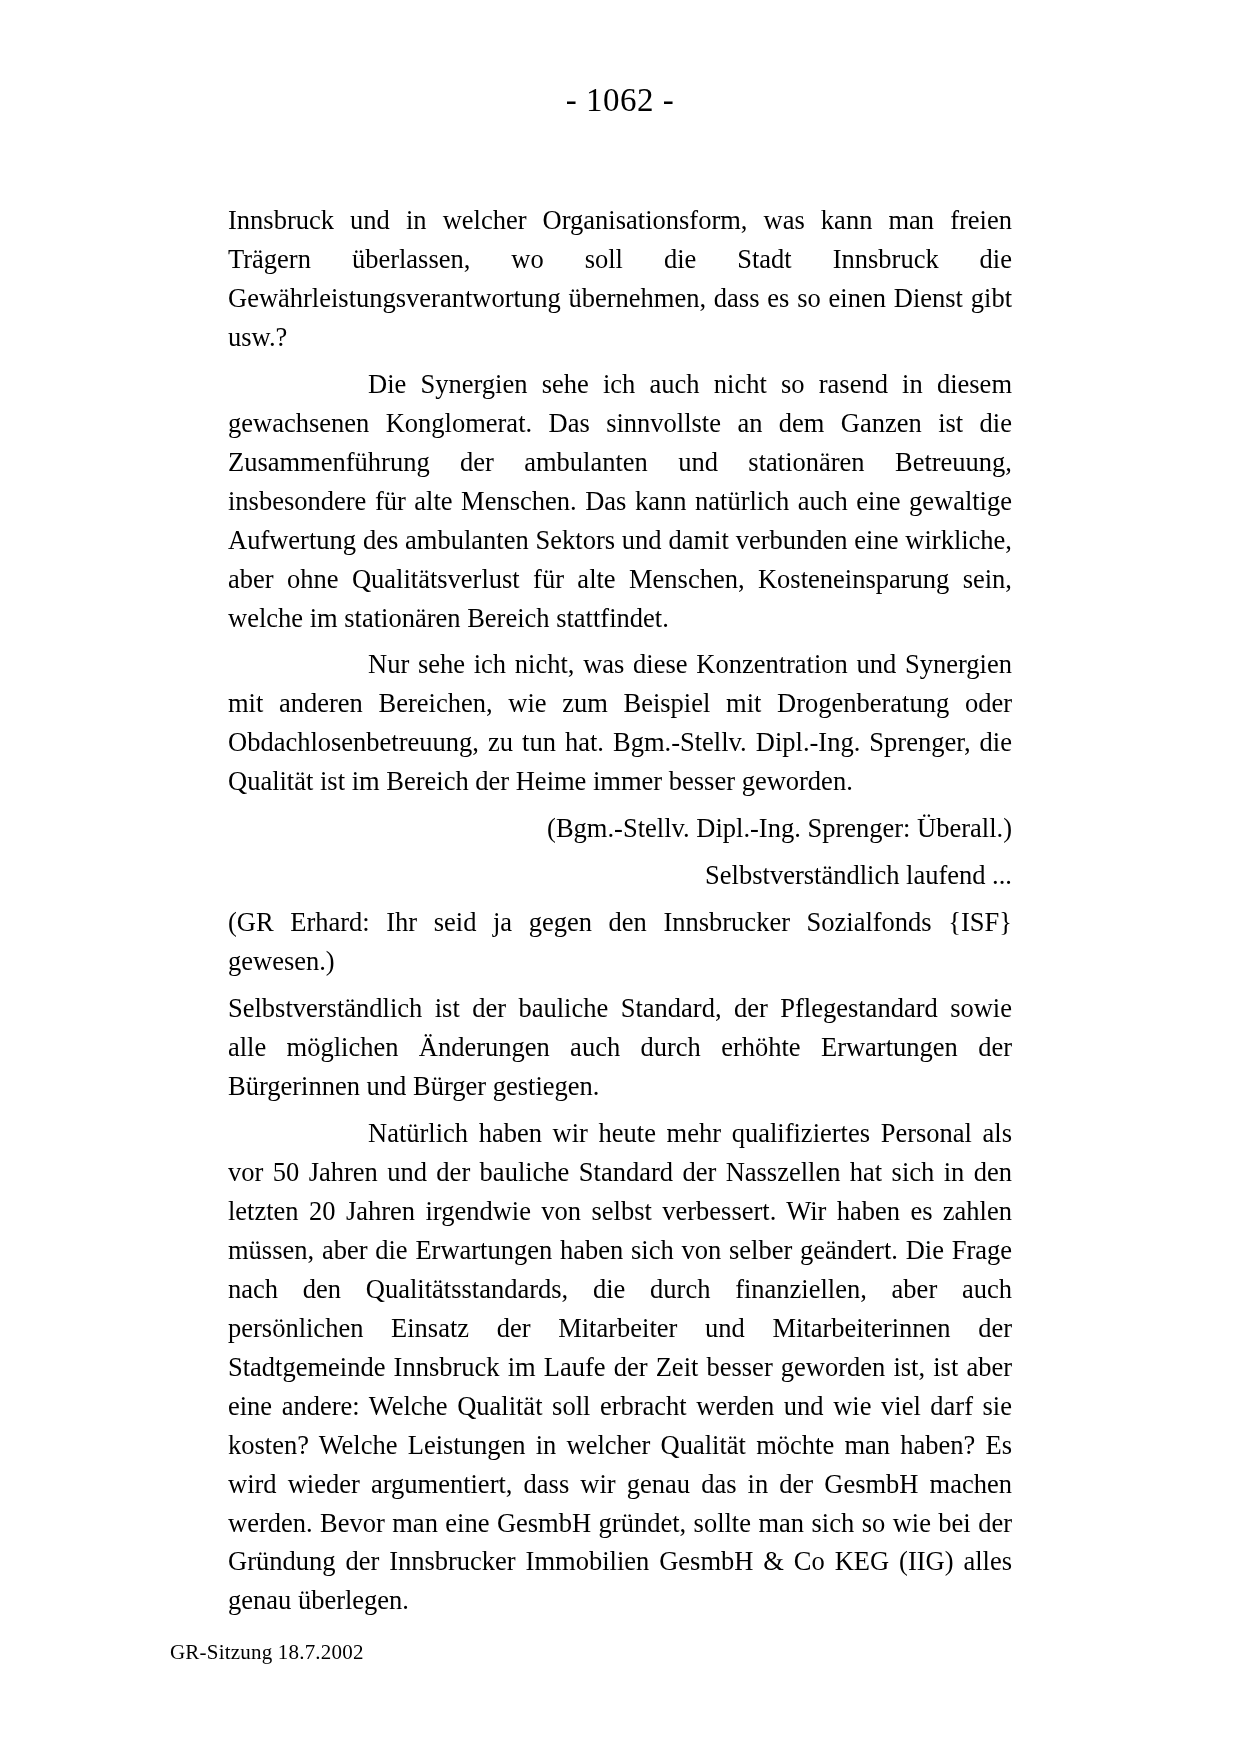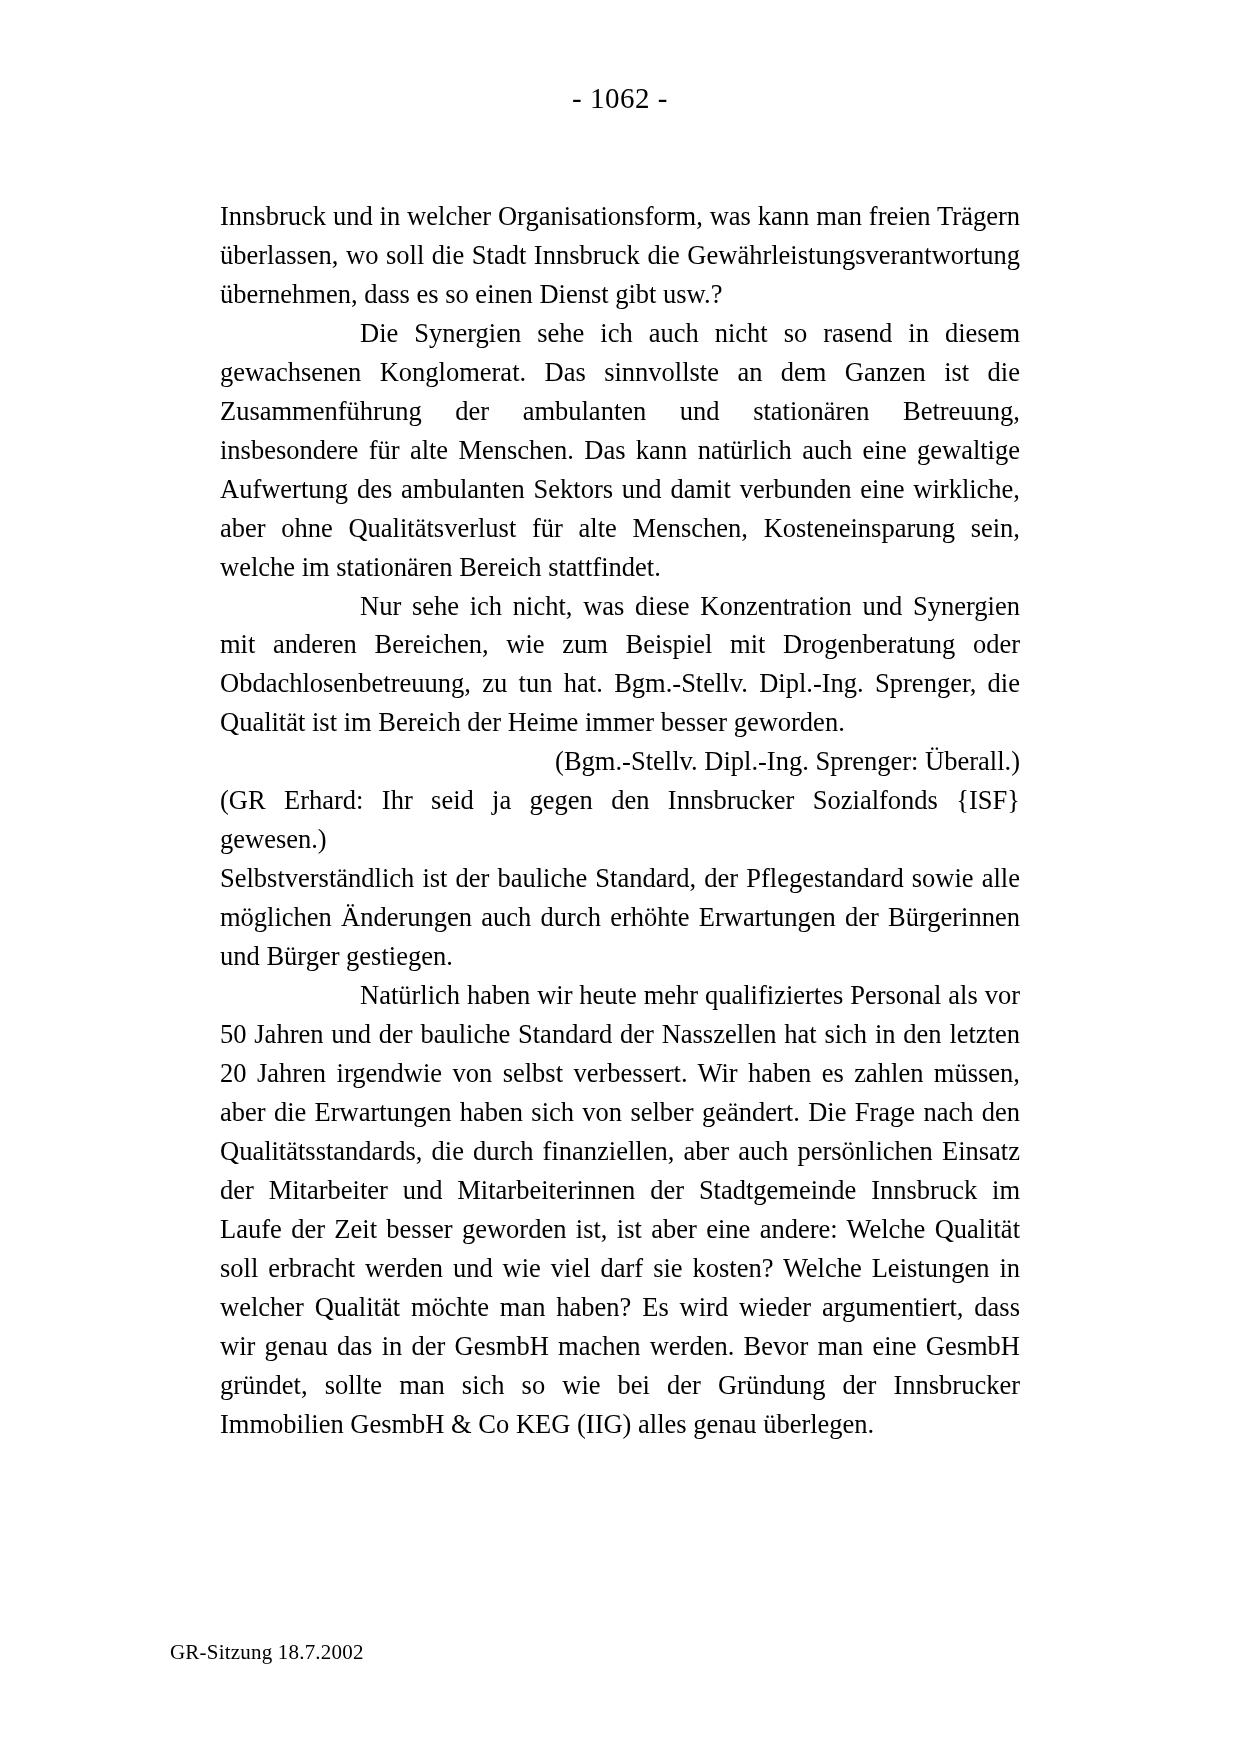--- a/index.html
+++ b/index.html
@@ -16,32 +16,32 @@
     overflow: hidden;
   }
   .page {
     position: relative;
     width: 1240px;
     height: 1755px;
     box-sizing: border-box;
   }
   .page-number {
     text-align: center;
-    font-size: 29px;
+    font-size: 33px;
     letter-spacing: 0.5px;
     margin-top: 82px;
     margin-bottom: 0;
   }
   .body-block {
     margin: 0 auto;
     width: 800px;
     margin-top: 82px;
   }
   p.para {
-    margin: 0;
+    margin: 8px;
     font-size: 26.5px;
     line-height: 1.47;
     text-align: justify;
     text-justify: inter-word;
     -webkit-hyphens: none;
     hyphens: none;
   }
   p.indent {
     text-indent: 140px;
   }
@@ -73,20 +73,21 @@
   <div class="body-block">
 
     <p class="para noindent flushlast">Innsbruck und in welcher Organisationsform, was kann man freien Trägern überlassen, wo soll die Stadt Innsbruck die Gewährleistungsverantwortung übernehmen, dass es so einen Dienst gibt usw.?</p>
 
     <p class="para indent flushlast">Die Synergien sehe ich auch nicht so rasend in diesem gewachsenen Konglomerat. Das sinnvollste an dem Ganzen ist die Zusammenführung der ambulanten und stationären Betreuung, insbesondere für alte Menschen. Das kann natürlich auch eine gewaltige Aufwertung des ambulanten Sektors und damit verbunden eine wirkliche, aber ohne Qualitätsverlust für alte Menschen, Kosteneinsparung sein, welche im stationären Bereich stattfindet.</p>
 
     <p class="para indent flushlast">Nur sehe ich nicht, was diese Konzentration und Synergien mit anderen Bereichen, wie zum Beispiel mit Drogenberatung oder Obdachlosenbetreuung, zu tun hat. Bgm.-Stellv. Dipl.-Ing. Sprenger, die Qualität ist im Bereich der Heime immer besser geworden.</p>
 
     <p class="para plain">(Bgm.-Stellv. Dipl.-Ing. Sprenger: Überall.)</p>
 
+    <p class="para plain">Selbstverständlich laufend ...</p>
 
     <p class="para noindent flushlast">(GR Erhard: Ihr seid ja gegen den Innsbrucker Sozialfonds {ISF} gewesen.)</p>
 
     <p class="para noindent flushlast">Selbstverständlich ist der bauliche Standard, der Pflegestandard sowie alle möglichen Änderungen auch durch erhöhte Erwartungen der Bürgerinnen und Bürger gestiegen.</p>
 
     <p class="para indent flushlast">Natürlich haben wir heute mehr qualifiziertes Personal als vor 50 Jahren und der bauliche Standard der Nasszellen hat sich in den letzten 20 Jahren irgendwie von selbst verbessert. Wir haben es zahlen müssen, aber die Erwartungen haben sich von selber geändert. Die Frage nach den Qualitätsstandards, die durch finanziellen, aber auch persönlichen Einsatz der Mitarbeiter und Mitarbeiterinnen der Stadtgemeinde Innsbruck im Laufe der Zeit besser geworden ist, ist aber eine andere: Welche Qualität soll erbracht werden und wie viel darf sie kosten? Welche Leistungen in welcher Qualität möchte man haben? Es wird wieder argumentiert, dass wir genau das in der GesmbH machen werden. Bevor man eine GesmbH gründet, sollte man sich so wie bei der Gründung der Innsbrucker Immobilien GesmbH &amp; Co KEG (IIG) alles genau überlegen.</p>
 
   </div>
 
   <div class="footer">GR-Sitzung 18.7.2002</div>

